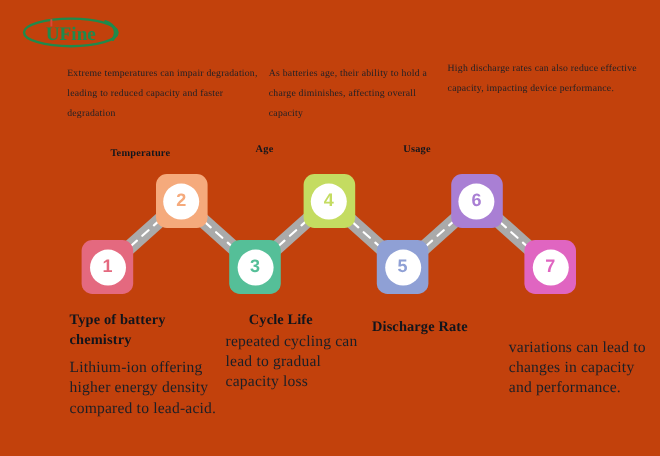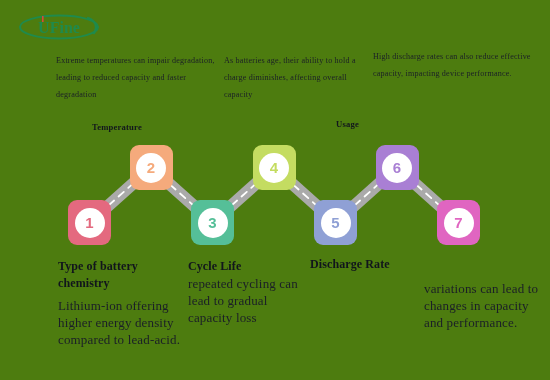--- a/index.html
+++ b/index.html
@@ -12,21 +12,21 @@
     background: #e4f3fb;
     font-family: "Liberation Serif", "DejaVu Serif", serif;
     overflow: hidden;
     position: relative;
   }
   #stage {
     position: absolute;
     left: 0; top: 0;
     width: 550px;
     height: 380px;
-    background: #4d7c0f;
+    background: #c2410c;
   }
 
   
   #logo {
     position: absolute;
     left: 16px;
     top: 12px;
     width: 86px;
     height: 30px;
   }
@@ -102,23 +102,23 @@
   }
   .bottom-body {
     font-size: 13px;
     color: #1b1f27;
     line-height: 17px;
     letter-spacing: .15px;
   }
   #bottom-group-0 { left: 58px;  top: 258px; width: 130px; }
   #bottom-group-0 .bottom-body { margin-top: 5px; }
   #bottom-group-1 { left: 188px; top: 258px; width: 120px; }
-  #bottom-group-1 .bottom-title { text-align: left; width: 92px; }
+  #bottom-group-1 .bottom-title { text-align: center; width: 92px; }
   #bottom-group-1 .bottom-body { }
-  #bottom-group-2 { left: 310px; top: 256px; width: 118px; }
+  #bottom-group-2 { left: 310px; top: 264px; width: 118px; }
   #bottom-group-2 .bottom-body { margin-top: 22px; }
   #bottom-group-3 { left: 424px; top: 258px; width: 126px; }
   #bottom-group-3 .bottom-body { margin-top: 22px; }
 </style>
 </head>
 <body>
 
 <div id="stage">
 
   <div id="logo">
@@ -128,20 +128,21 @@
       <text x="43" y="21" text-anchor="middle" font-family="'Liberation Serif', serif" font-size="16" font-weight="bold" fill="#1f8a4c">UFine</text>
       <rect x="26" y="4" width="1.6" height="6" fill="#d9483b"></rect>
     </svg>
   </div>
 
   <div class="top-para" id="top-para-0">Extreme temperatures can impair degradation, leading to reduced capacity and faster degradation</div>
   <div class="top-para" id="top-para-1">As batteries age, their ability to hold a charge diminishes, affecting overall capacity</div>
   <div class="top-para" id="top-para-2">High discharge rates can also reduce effective capacity, impacting device performance.</div>
 
   <div class="peak-heading" id="peak-heading-0">Temperature</div>
+  <div class="peak-heading" id="peak-heading-1">Age</div>
   <div class="peak-heading" id="peak-heading-2">Usage</div>
 
   <svg id="connectors" viewBox="0 0 550 380">
     <g id="connector-base">
         <line x1="89.5" y1="222.5" x2="151" y2="167.5" stroke="#aaaaaa" stroke-width="12" stroke-linecap="butt"></line>
         <line x1="151" y1="167.5" x2="212.5" y2="222.5" stroke="#aaaaaa" stroke-width="12" stroke-linecap="butt"></line>
         <line x1="212.5" y1="222.5" x2="274" y2="167.5" stroke="#aaaaaa" stroke-width="12" stroke-linecap="butt"></line>
         <line x1="274" y1="167.5" x2="335.5" y2="222.5" stroke="#aaaaaa" stroke-width="12" stroke-linecap="butt"></line>
         <line x1="335.5" y1="222.5" x2="397" y2="167.5" stroke="#aaaaaa" stroke-width="12" stroke-linecap="butt"></line>
         <line x1="397" y1="167.5" x2="458.5" y2="222.5" stroke="#aaaaaa" stroke-width="12" stroke-linecap="butt"></line>

